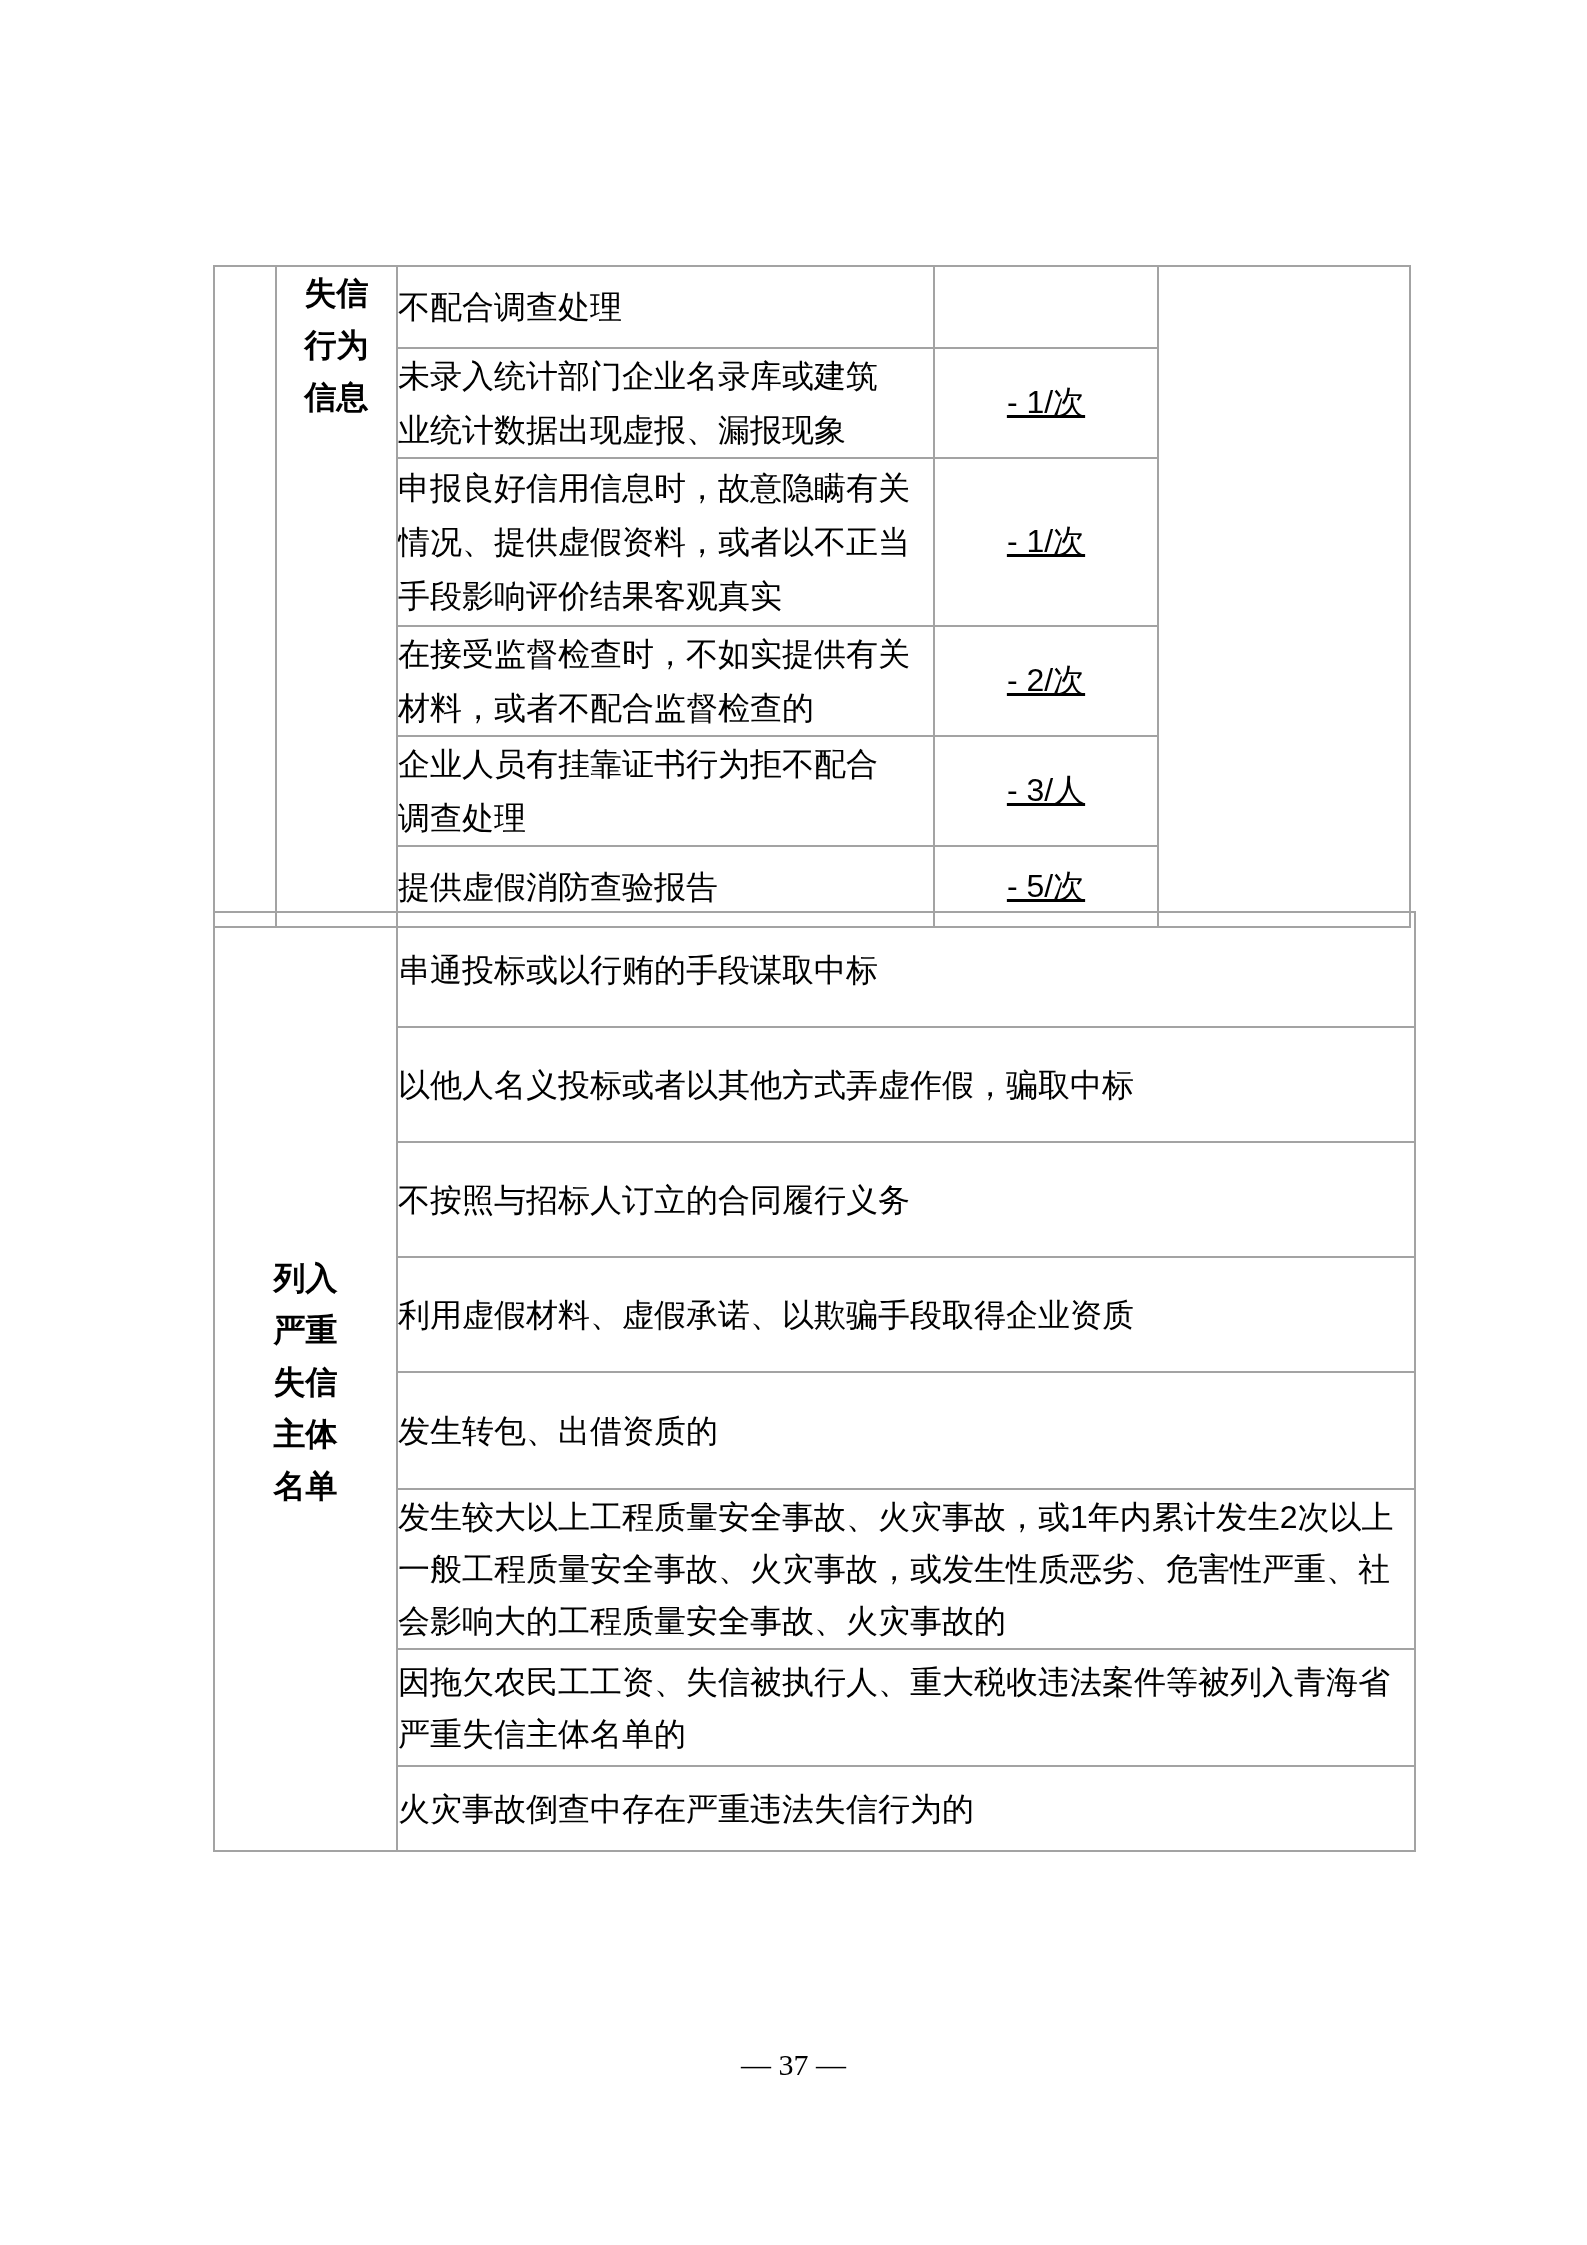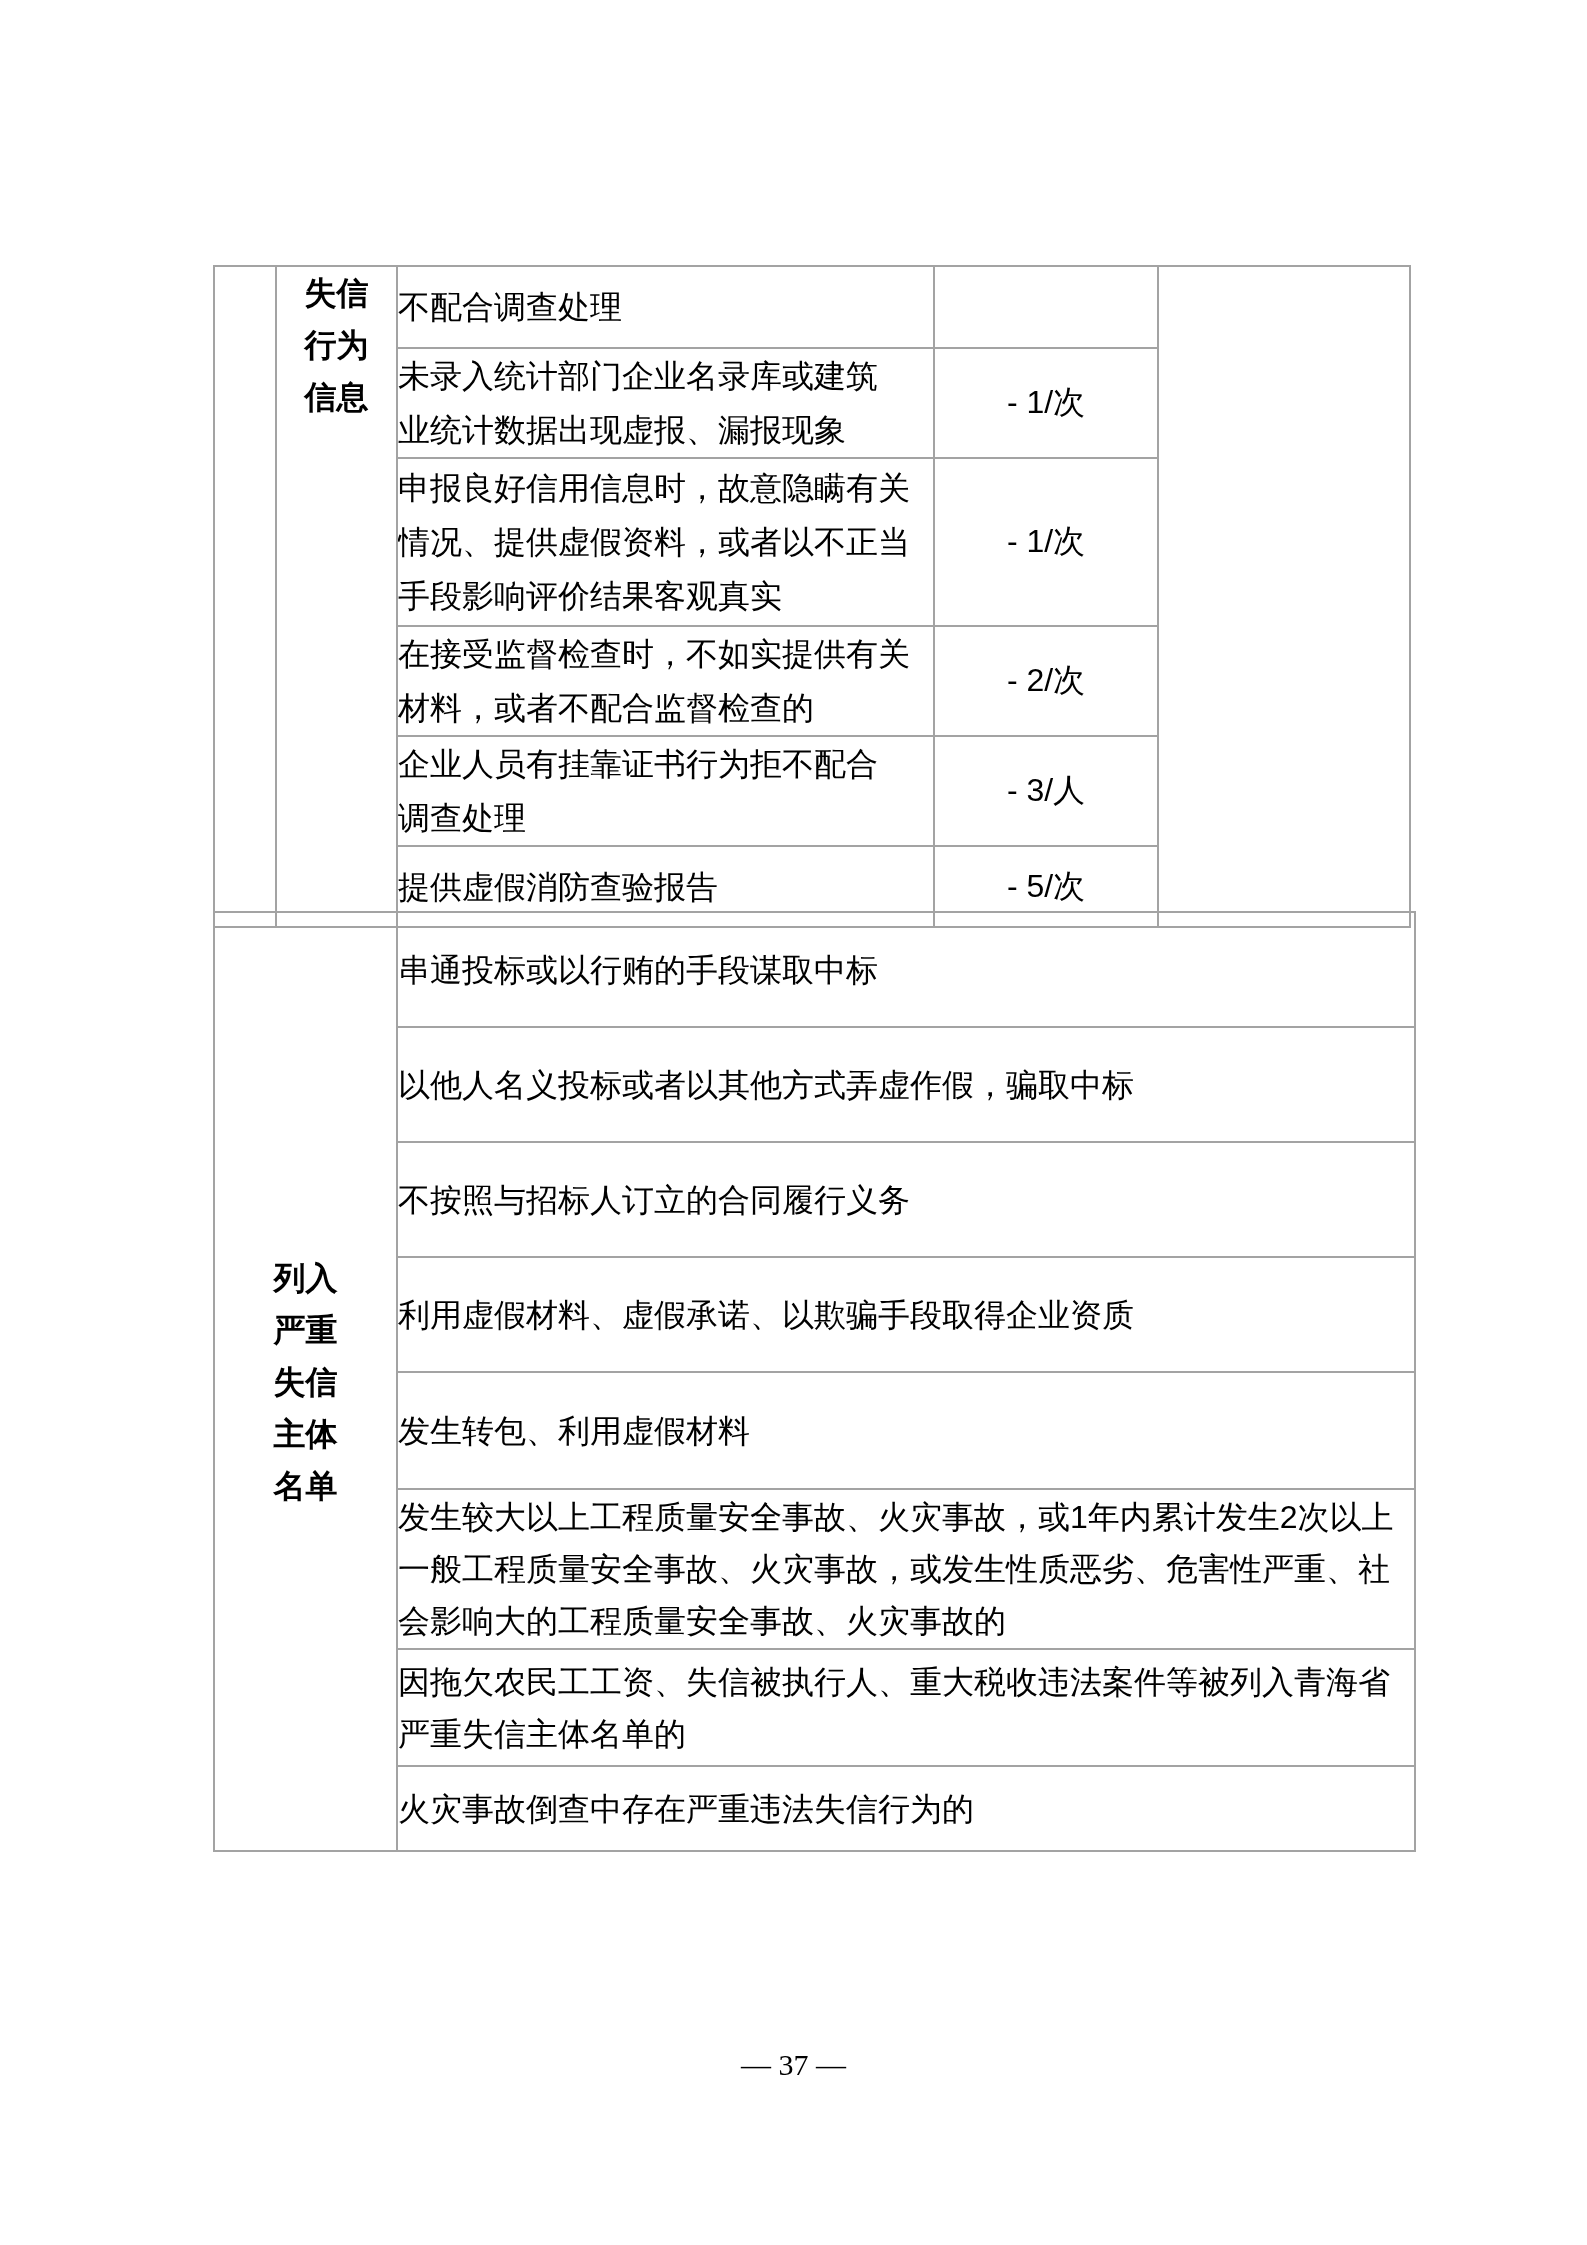--- a/index.html
+++ b/index.html
@@ -50,20 +50,21 @@
   }
   #lower td.behavior{
     line-height:52px;
     margin-left:48px;
   }
   td.score{
     font-size:32px;
     text-align:center;
     vertical-align:middle;
     white-space:nowrap;
+    text-decoration:underline;
   }
   td.spacer{background:#ffffff;}
   .page-number{
     position:absolute;
     left:0;top:2048px;
     width:100%;
     text-align:center;
     font-size:30px;
     font-family:"Liberation Serif","DejaVu Serif",serif;
   }
@@ -136,21 +137,21 @@
       <tr style="height:115px">
         <td class="behavior">以他人名义投标或者以其他方式弄虚作假，骗取中标</td>
       </tr>
       <tr style="height:115px">
         <td class="behavior">不按照与招标人订立的合同履行义务</td>
       </tr>
       <tr style="height:115px">
         <td class="behavior">利用虚假材料、虚假承诺、以欺骗手段取得企业资质</td>
       </tr>
       <tr style="height:117px">
-        <td class="behavior">发生转包、利用虚假材料</td>
+        <td class="behavior">发生转包、出借资质的</td>
       </tr>
       <tr style="height:160px">
         <td class="behavior">发生较大以上工程质量安全事故、火灾事故，或1年内累计发生2次以上
 一般工程质量安全事故、火灾事故，或发生性质恶劣、危害性严重、社
 会影响大的工程质量安全事故、火灾事故的</td>
       </tr>
       <tr style="height:117px">
         <td class="behavior">因拖欠农民工工资、失信被执行人、重大税收违法案件等被列入青海省
 严重失信主体名单的</td>
       </tr>

